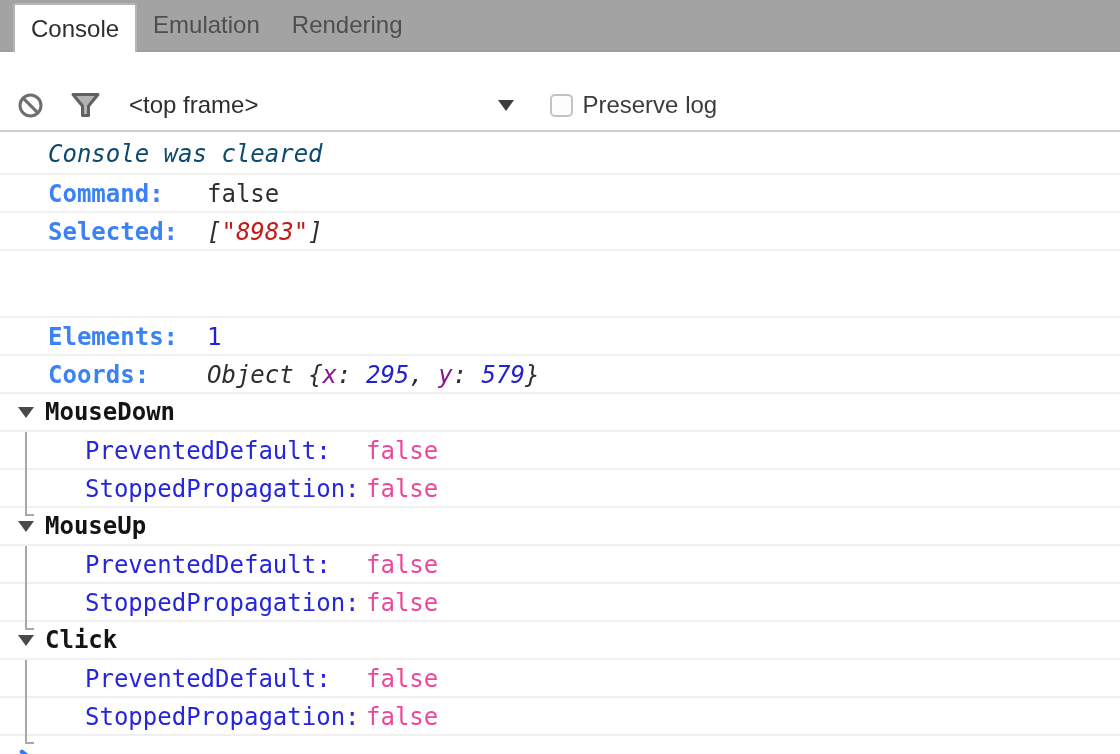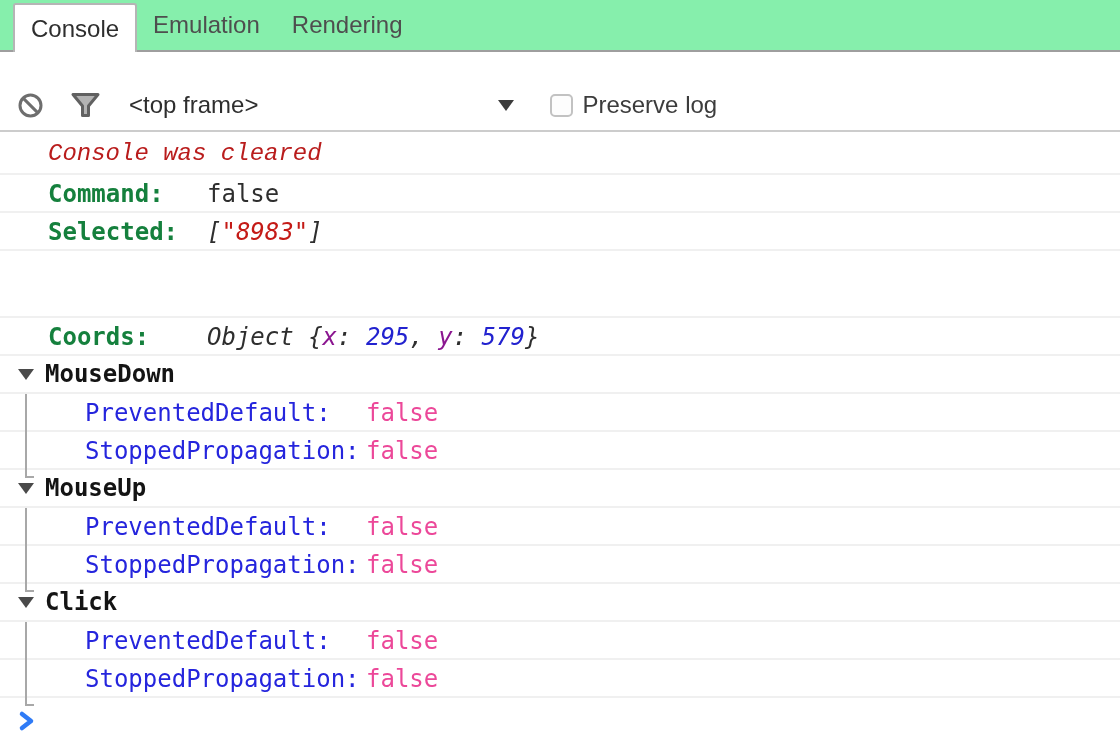--- a/index.html
+++ b/index.html
@@ -1,20 +1,20 @@
 <!DOCTYPE html>
 <html><head>
 <meta charset="utf-8">
 <style>
   * { margin:0; padding:0; box-sizing:border-box; }
   html,body { width:1120px; height:754px; background:#fff; overflow:hidden;
               font-family:"Liberation Sans", sans-serif; }
 
   
-  .tabbar { height:52px; background:#86efac; border-bottom:2px solid #9e9e9e;
+  .tabbar { height:52px; background:#a3a3a3; border-bottom:2px solid #9e9e9e;
             display:flex; align-items:stretch; font-size:24px; color:#4e4e4e; }
   .tab { display:flex; align-items:center; padding:0 16px; cursor:default; }
   .tab.active { margin-left:13px; margin-top:3px; margin-bottom:-2px;
                 background:#fff; border:2px solid #b5b5b5; border-bottom:none;
                 border-radius:3px 3px 0 0; color:#2e2e2e; z-index:2; position:relative; }
 
   
   .toolbar { height:52px; border-bottom:2px solid #cccccc; display:flex;
              align-items:center; background:#fff; font-size:24px; color:#2e2e2e;margin-top:28px; }
   .icon-btn { display:flex; align-items:center; justify-content:center; }
@@ -27,22 +27,22 @@
   .checkbox { width:23px; height:23px; border:2px solid #c2c2c2; border-radius:5px;
               background:#fdfdfd; margin-left:36px; flex:none; }
   .plabel { margin-left:9px; color:#3c3c3c; }
 
   
   .console { font-family:"DejaVu Sans Mono", monospace; font-size:24px; line-height:26px; }
   .row { border-bottom:2px solid #f0f0f0; display:flex; align-items:flex-start;
          padding:6px 0 0 48px; height:38px; white-space:pre; overflow:hidden; }
   .row.first { height:43px; padding-top:9px; }
   .row.multi { height:67px; line-height:28px; }
-  .lbl { width:159px; flex:none; font-weight:bold; color:#15803d; }
-  .cleared { color:#b91c1c; font-style:italic;font-family:Liberation Mono, monospace; }
+  .lbl { width:159px; flex:none; font-weight:bold; color:#3b82f6; }
+  .cleared { color:#0c4a6e; font-style:italic; }
   .val { color:#2e2e2e; }
   .it { font-style:italic; }
   .red { color:#c41a16; }
   .num { color:#2222cf; }
   .tagc { color:#881280; }
   .attr { color:#994500; }
   .attrv { color:#1a1aa6; }
   .prop { color:#8b1690; }
   .aline { display:flex; align-items:flex-start; }
 
@@ -112,20 +112,24 @@
     <span class="val it"><span>[</span><span class="red">"8983"</span><span>]</span></span>
   </div>
 
   <div class="row multi">
     <span class="val">
       <span class="aline"><span><span class="tagc">&lt;select </span><span class="attr">name</span><span class="tagc">=</span><span class="attrv">"schedules[][userId]" </span><span class="attr">data-js</span><span class="tagc">=</span><span class="attrv">"scheduled-user" </span><span class="attr">data-s</span></span></span>
       
     </span>
   </div>
 
+  <div class="row">
+    <span class="lbl">Elements:</span>
+    <span class="val num">1</span>
+  </div>
 
   <div class="row">
     <span class="lbl">Coords:</span>
     <span class="val it"><span>Object {</span><span class="prop">x</span><span>: </span><span class="num">295</span><span>, </span><span class="prop">y</span><span>: </span><span class="num">579</span><span>}</span></span>
   </div>
 
   <div class="group">
     <div class="row ghead">
       <span class="tri-down"></span>
       <span>MouseDown</span>

